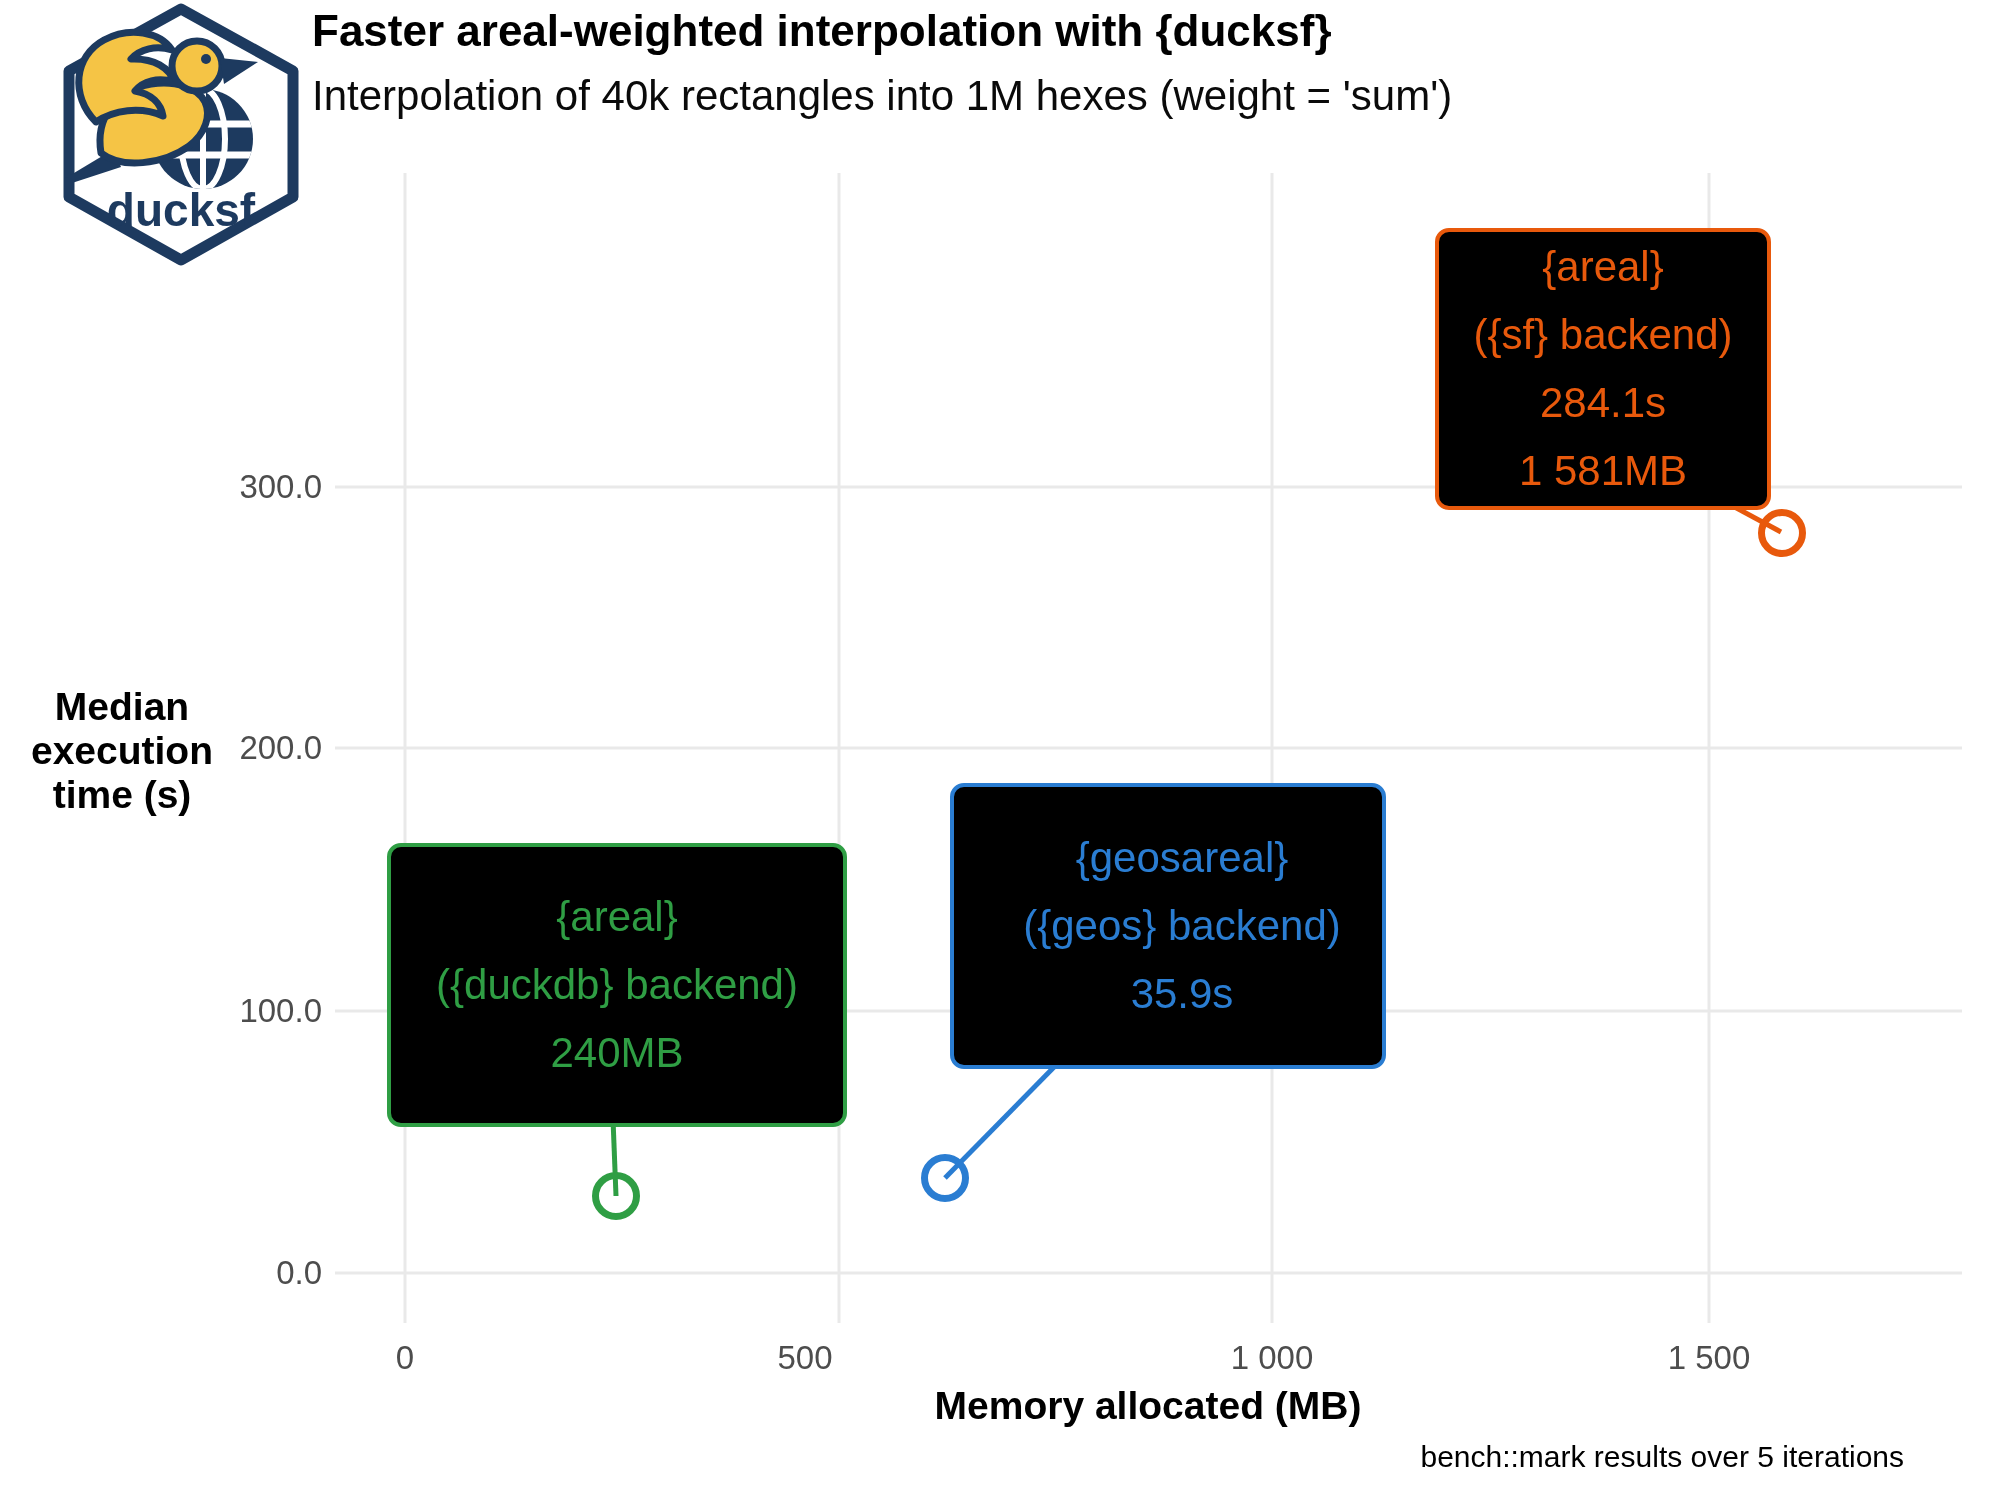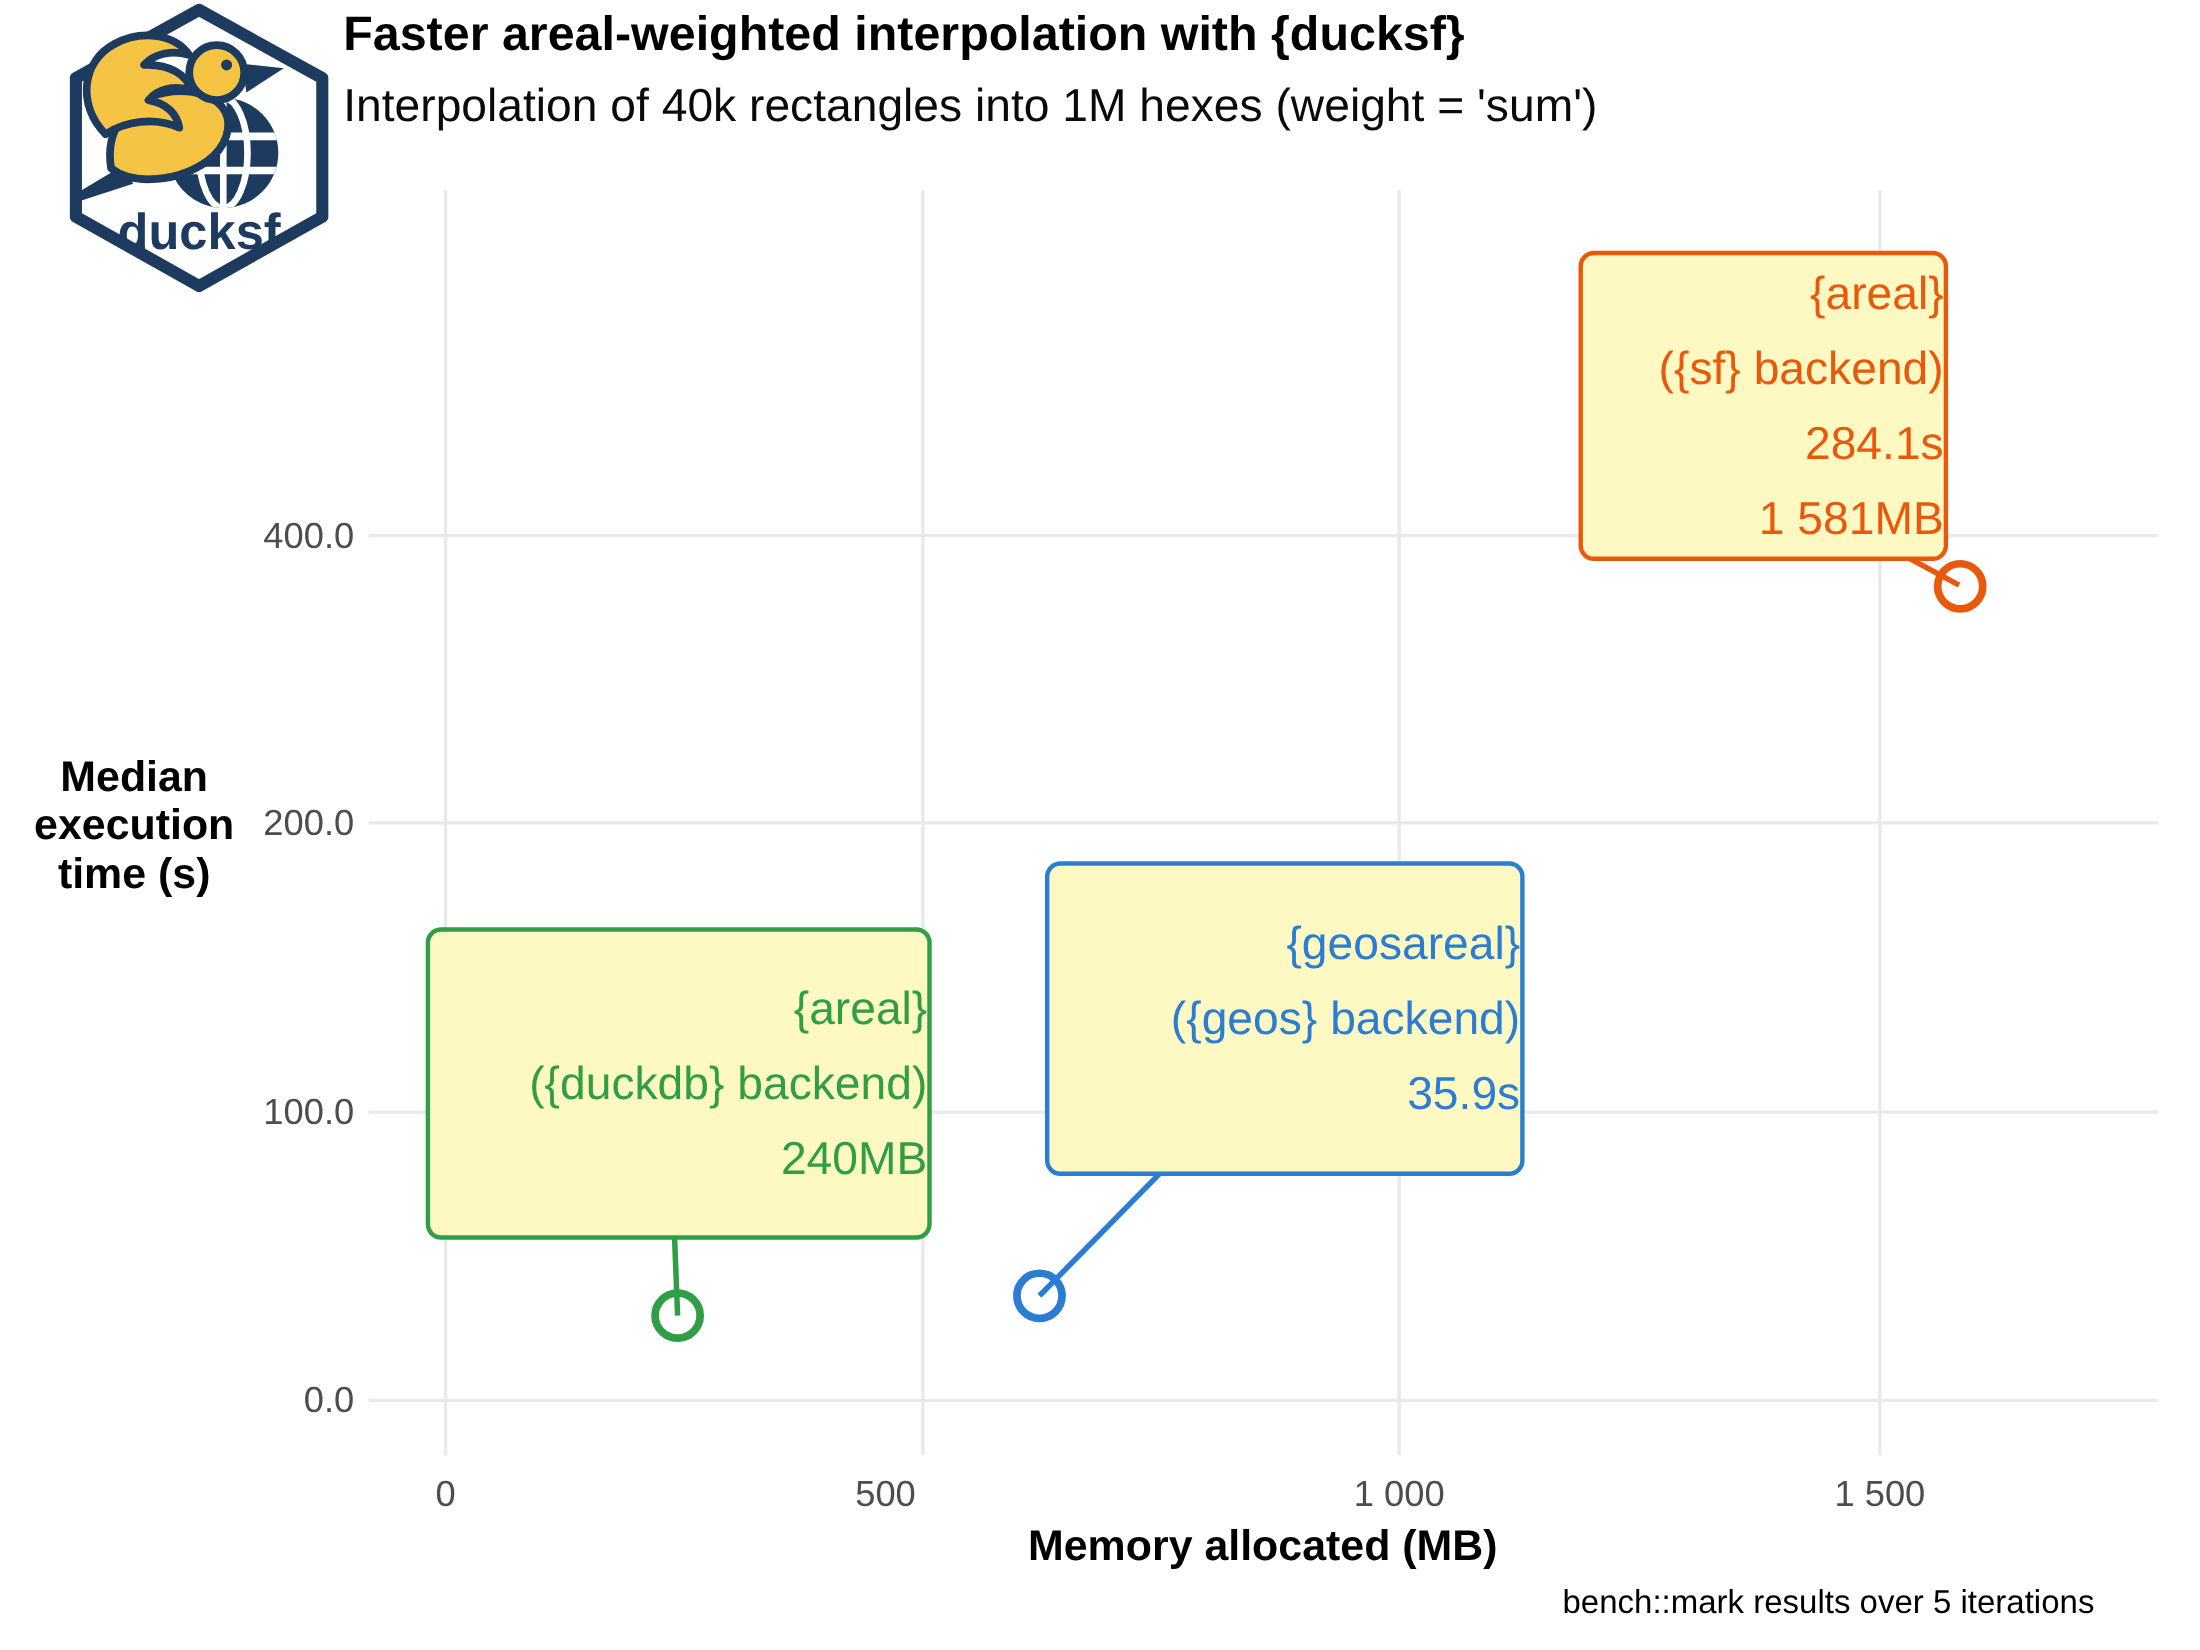--- a/index.html
+++ b/index.html
@@ -11,21 +11,21 @@
   .abs{position:absolute;}
   .title{font-size:44px;font-weight:bold;color:#000;white-space:nowrap;}
   .subtitle{font-size:42px;color:#0a0a0a;white-space:nowrap;}
   .ytick{font-size:33px;color:#4d4d4d;text-align:right;width:170px;height:44px;line-height:44px;}
   .xtick{font-size:33px;color:#4d4d4d;text-align:center;width:160px;height:44px;line-height:44px;}
   .axis-title{font-size:39px;font-weight:bold;color:#000;text-align:center;}
   .y-axis-title{line-height:44px;width:220px;}
   .x-axis-title{width:800px;}
   .caption{font-size:30px;color:#000;width:700px;text-align:right;}
   .callout{
-    position:absolute;background:#fef9c3;border-radius:14px;text-align:right;
+    position:absolute;background:#000000;border-radius:14px;text-align:center;
     display:flex;flex-direction:column;justify-content:center;
     font-size:42px;line-height:68px;white-space:nowrap;
   }
   .callout.green{border:4px solid #2f9e44;color:#2f9e44;}
   .callout.blue{border:4px solid #2a7dd2;color:#2a7dd2;padding-left:28px;}
   .callout.orange{border:4px solid #e8590c;color:#e8590c;}
 </style>
 </head>
 <body>
 
@@ -86,21 +86,21 @@
 
   <div class="abs title" style="left:312px;top:6px;">Faster areal-weighted interpolation with {ducksf}</div>
   <div class="abs subtitle" style="left:312px;top:72px;">Interpolation of 40k rectangles into 1M hexes (weight = 'sum')</div>
 
   <div class="abs axis-title y-axis-title" style="left:12px;top:685px;">
     <div>Median</div>
     <div>execution</div>
     <div>time (s)</div>
   </div>
 
-  <div class="abs ytick" style="left:152px;top:465px;">400.0</div>
+  <div class="abs ytick" style="left:152px;top:465px;">300.0</div>
   <div class="abs ytick" style="left:152px;top:726px;">200.0</div>
   <div class="abs ytick" style="left:152px;top:989px;">100.0</div>
   <div class="abs ytick" style="left:152px;top:1251px;">0.0</div>
 
   <div class="abs xtick" style="left:325px;top:1336px;">0</div>
   <div class="abs xtick" style="left:725px;top:1336px;">500</div>
   <div class="abs xtick" style="left:1192px;top:1336px;">1 000</div>
   <div class="abs xtick" style="left:1629px;top:1336px;">1 500</div>
 
   <div class="abs axis-title x-axis-title" style="left:748px;top:1384px;">Memory allocated (MB)</div>

